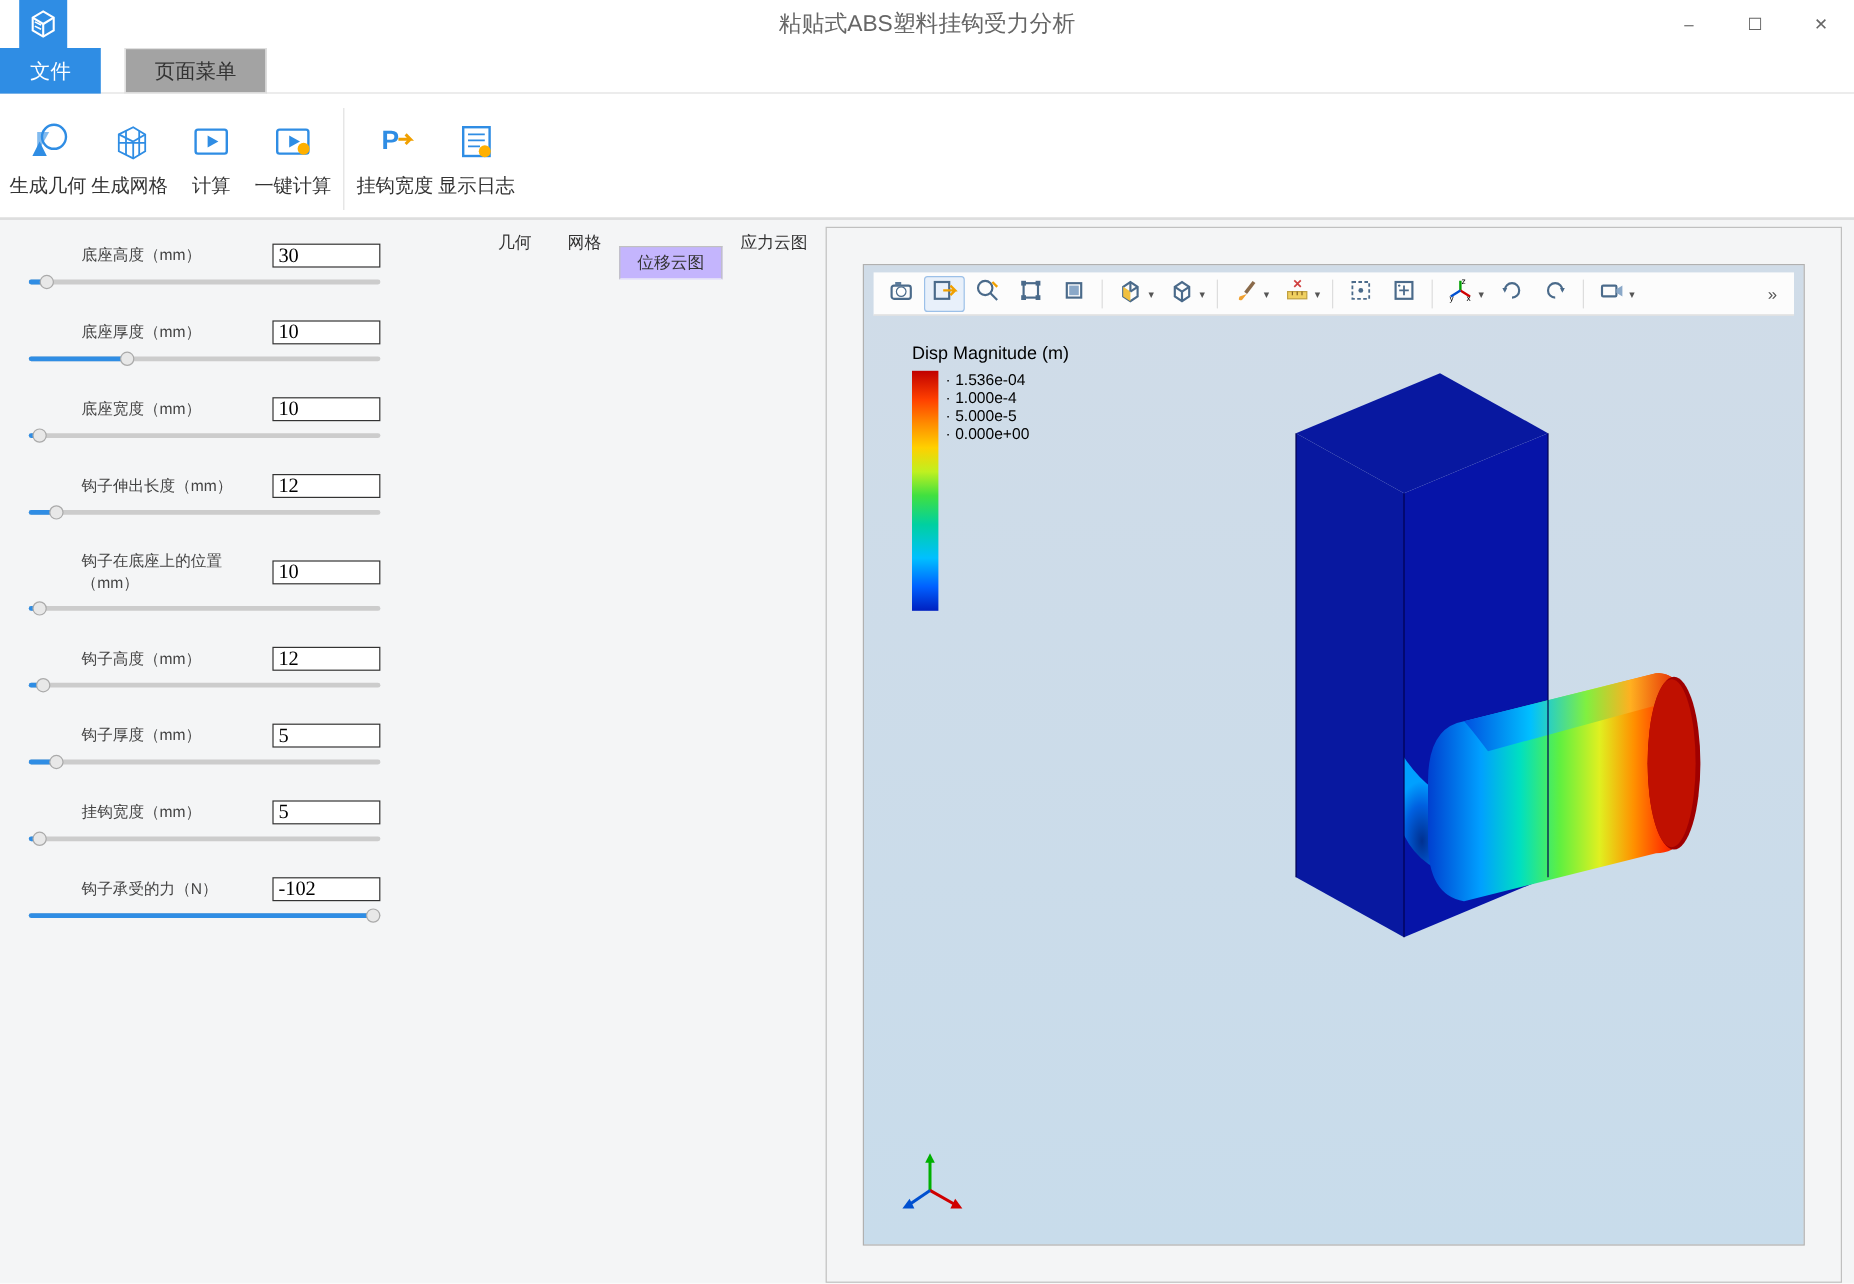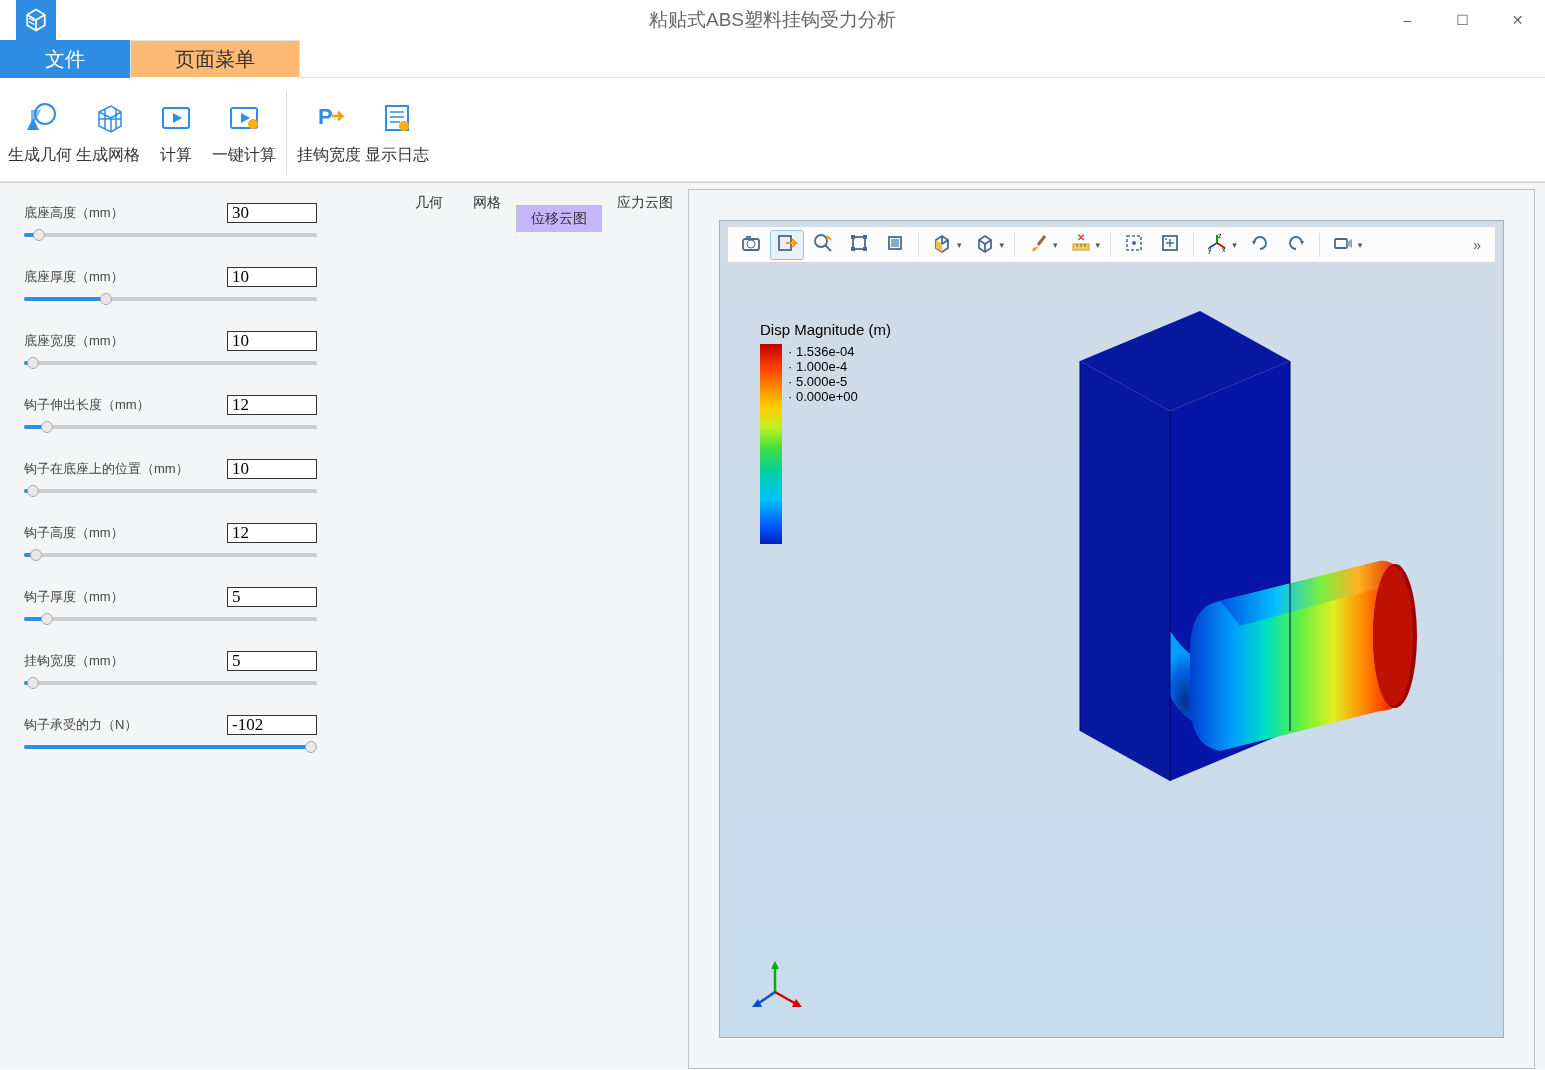--- a/index.html
+++ b/index.html
@@ -8,37 +8,37 @@
 
 .titlebar { height: 40px; background: #fff; display: flex; align-items: center; position: relative; padding-left: 16px; }
 .app-icon { width: 40px; height: 40px; background: #2f8de4; display: flex; align-items: center; justify-content: center; }
 .app-icon svg { width: 28px; height: 28px; }
 .title-text { position: absolute; left: 50%; transform: translateX(-50%); color: #666; font-size: 19px; }
 .win-controls { margin-left: auto; display: flex; }
 .win-btn { width: 55px; height: 40px; display: flex; align-items: center; justify-content: center; color: #666; font-size: 14px; }
 
 
 .menu-tabs { display: flex; background: #fff; height: 38px; }
-.menu-tab { padding: 0 44px; height: 38px; display: flex; align-items: center; font-size: 20px; border: 1px solid transparent; }
+.menu-tab { padding: 0 24px; height: 38px; display: flex; align-items: center; font-size: 17px; border: 1px solid transparent; }
 .menu-tab.primary { background: #2f8de4; color: #fff; }
-.menu-tab.active { background: #fdba74; border: 1px solid #e0e0e0; border-bottom: 1px solid #fff; color: #333; position: relative; z-index: 2; }
+.menu-tab.active { background: #a3a3a3; border: 1px solid #e0e0e0; border-bottom: 1px solid #fff; color: #333; position: relative; z-index: 2; margin-left: 20px; }
 
 
 .ribbon { background: #fff; border-top: 1px solid #e0e0e0; border-bottom: 1px solid #e0e0e0; height: 105px; display: flex; padding: 8px 6px; margin-top: -1px; }
 .ribbon-sep { width: 1px; background: #e0e0e0; margin: 4px 8px; height: 85px; }
 .ribbon-item { display: flex; flex-direction: column; align-items: center; justify-content: center; width: 68px; height: 90px; }
 .ribbon-item .ricon { height: 40px; display: flex; align-items: center; justify-content: center; }
 .ribbon-item .rlabel { font-size: 16px; color: #333; margin-top: 8px; white-space: nowrap; }
 
 
 .workspace { display: flex; background: #f4f5f6; height: calc(1070px - 40px - 38px - 105px); border-top: 1px solid #d0d0d0; padding-top: 6px; }
 .sidebar { width: 400px; padding: 14px 30px 14px 24px; }
 .param-row { margin-bottom: 26px; width: 293px; }
 .param-top { display: flex; align-items: center; justify-content: space-between; }
-.param-label { font-size: 13px; color: #444; }
+.param-label { font-size: 13px; color: #444; margin-left: 44px; }
 .param-input { width: 90px; height: 20px; border: 1px solid #333; font-family: serif; font-size: 17px; padding: 0 4px; background: #fff; }
 .slider-track { position: relative; height: 14px; margin-top: 4px; }
 .slider-line { position: absolute; left: 0; right: 0; top: 6px; height: 4px; background: #ccc; border-radius: 2px; }
 .slider-fill { position: absolute; left: 0; top: 6px; height: 4px; background: #2f8de4; border-radius: 2px; }
 .slider-thumb { position: absolute; top: 2px; width: 12px; height: 12px; border-radius: 50%; background: #e8e8e8; border: 1px solid #aaa; margin-left: -6px; }
 
 
 .main-view { flex: 1; display: flex; padding-right: 10px; }
 .view-tabs { display: flex; height: 28px; align-items: flex-end; }
 .view-tab { font-size: 14px; color: #333; padding: 4px 14px; border: 1px solid transparent; }
@@ -49,21 +49,21 @@
 
 .canvas-toolbar { position: absolute; top: 6px; left: 8px; right: 8px; height: 36px; background: #fcfcfc; border-bottom: 1px solid #d8d8d8; display: flex; align-items: center; padding: 0 6px; gap: 2px; }
 .ctb-btn { width: 34px; height: 30px; display: flex; align-items: center; justify-content: center; border: 1px solid transparent; border-radius: 3px; }
 .ctb-btn.active { background: #e8f0fa; border: 1px solid #9cc0e8; }
 .ctb-sep { width: 1px; height: 24px; background: #ddd; margin: 0 4px; }
 .ctb-chev { font-size: 9px; color: #555; margin-left: -4px; padding-right: 4px; }
 .ctb-overflow { margin-left: auto; font-size: 14px; color: #555; padding: 0 8px; }
 
 
 .legend { position: absolute; left: 40px; top: 65px; }
-.legend-title { font-size: 15px; font-family: Arial; color: #000; margin-bottom: 6px; margin-top: 35px; }
+.legend-title { font-size: 15px; font-family: Arial; color: #000; margin-bottom: 6px; }
 .legend-body { display: flex; }
 .legend-bar { width: 22px; height: 200px; background: linear-gradient(to bottom, #c00000 0%, #ff4000 12%, #ff8c00 22%, #ffd000 32%, #c0f020 42%, #40e040 52%, #00d0a0 64%, #00c0ff 78%, #0060ff 90%, #0020c0 100%); }
 .legend-ticks { margin-left: 6px; height: 200px; display: flex; flex-direction: column; justify-content: flex-start; font-size: 13px; font-family: Arial; color: #000; }
 
 
 .triad { position: absolute; left: 30px; bottom: 20px; }
 
 
 .viz { position: absolute; left: 260px; top: 80px; }
 </style>

